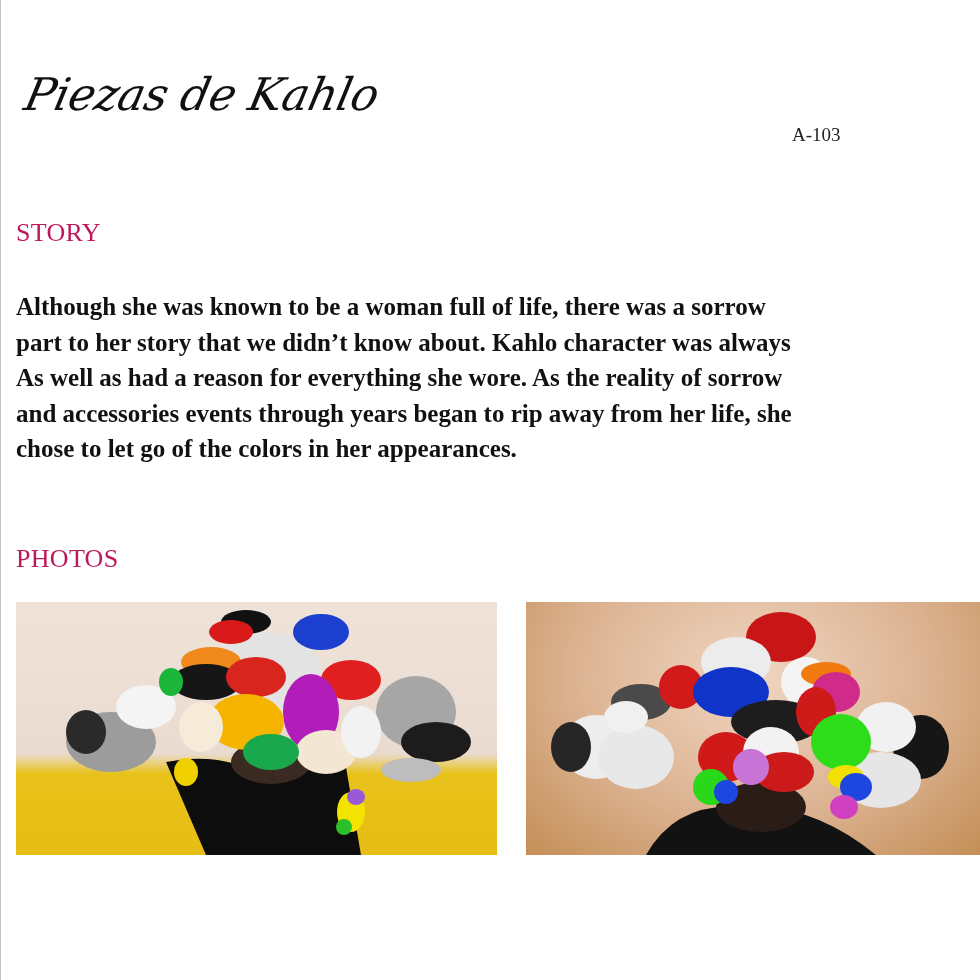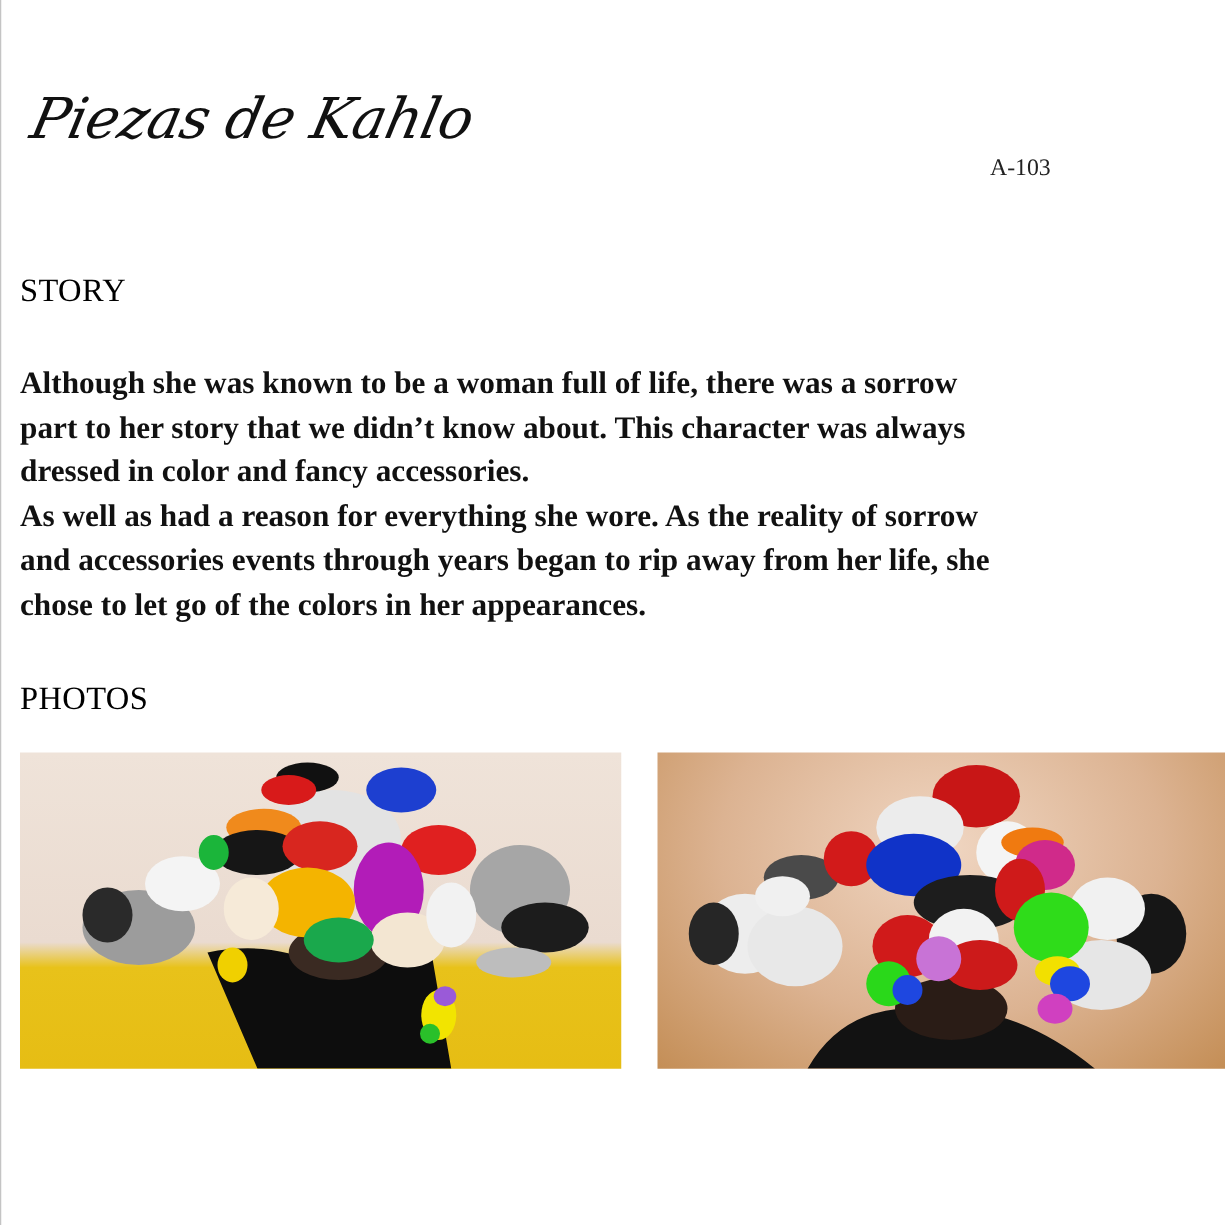--- a/index.html
+++ b/index.html
@@ -13,21 +13,21 @@
       font-family: "DejaVu Serif", "Liberation Serif", serif;
       font-style: italic; font-size: 45px; letter-spacing: -0.5px; color: #111;
       transform: skewX(-12deg); transform-origin: left bottom;
       white-space: nowrap;
     }
     .code {
       position: absolute; left: 769px; top: 124px;
       font-family: "Liberation Serif", serif; font-size: 19px; color: #222; margin-left: 23px;
     }
     .heading {
-      position: absolute; left: 16px; font-size: 26px; color: #000000; letter-spacing: 0.3px;
+      position: absolute; left: 16px; font-size: 26px; color: #be185d; letter-spacing: 0.3px;
     }
     .story-heading { top: 218px; }
     .photos-heading { top: 544px; font-family: Liberation Serif, serif; }
     .story-body {
       position: absolute; left: 16px; top: 289px; width: 900px;
       font-size: 25px; line-height: 35.5px; color: #111;
     }
     .story-body p { margin: 0; white-space: nowrap; font-weight: bold; }
     .photo {
       position: absolute; top: 602px; height: 253px; overflow: hidden;
@@ -43,22 +43,21 @@
 
 <div class="left-border"></div>
 
 <div class="title">Piezas de Kahlo</div>
 <div class="code">A-103</div>
 
 <div class="heading story-heading">STORY</div>
 
 <div class="story-body">
   <p>Although she was known to be a woman full of life, there was a sorrow</p>
-  <p>part to her story that we didn’t know about. This character was always</p>
-  <p>dressed in color and fancy accessories.</p>
+  <p>part to her story that we didn’t know about. Kahlo character was always</p>
   <p>As well as had a reason for everything she wore. As the reality of sorrow</p>
   <p>and accessories events through years began to rip away from her life, she</p>
   <p>chose to let go of the colors in her appearances.</p>
 </div>
 
 <div class="heading photos-heading">PHOTOS</div>
 
 <div class="photo photo-1" title="Top-down view of a person wearing a large multicolored foam flower headpiece against a yellow floor">
   <svg width="481" height="253" viewBox="0 0 481 253">
 

